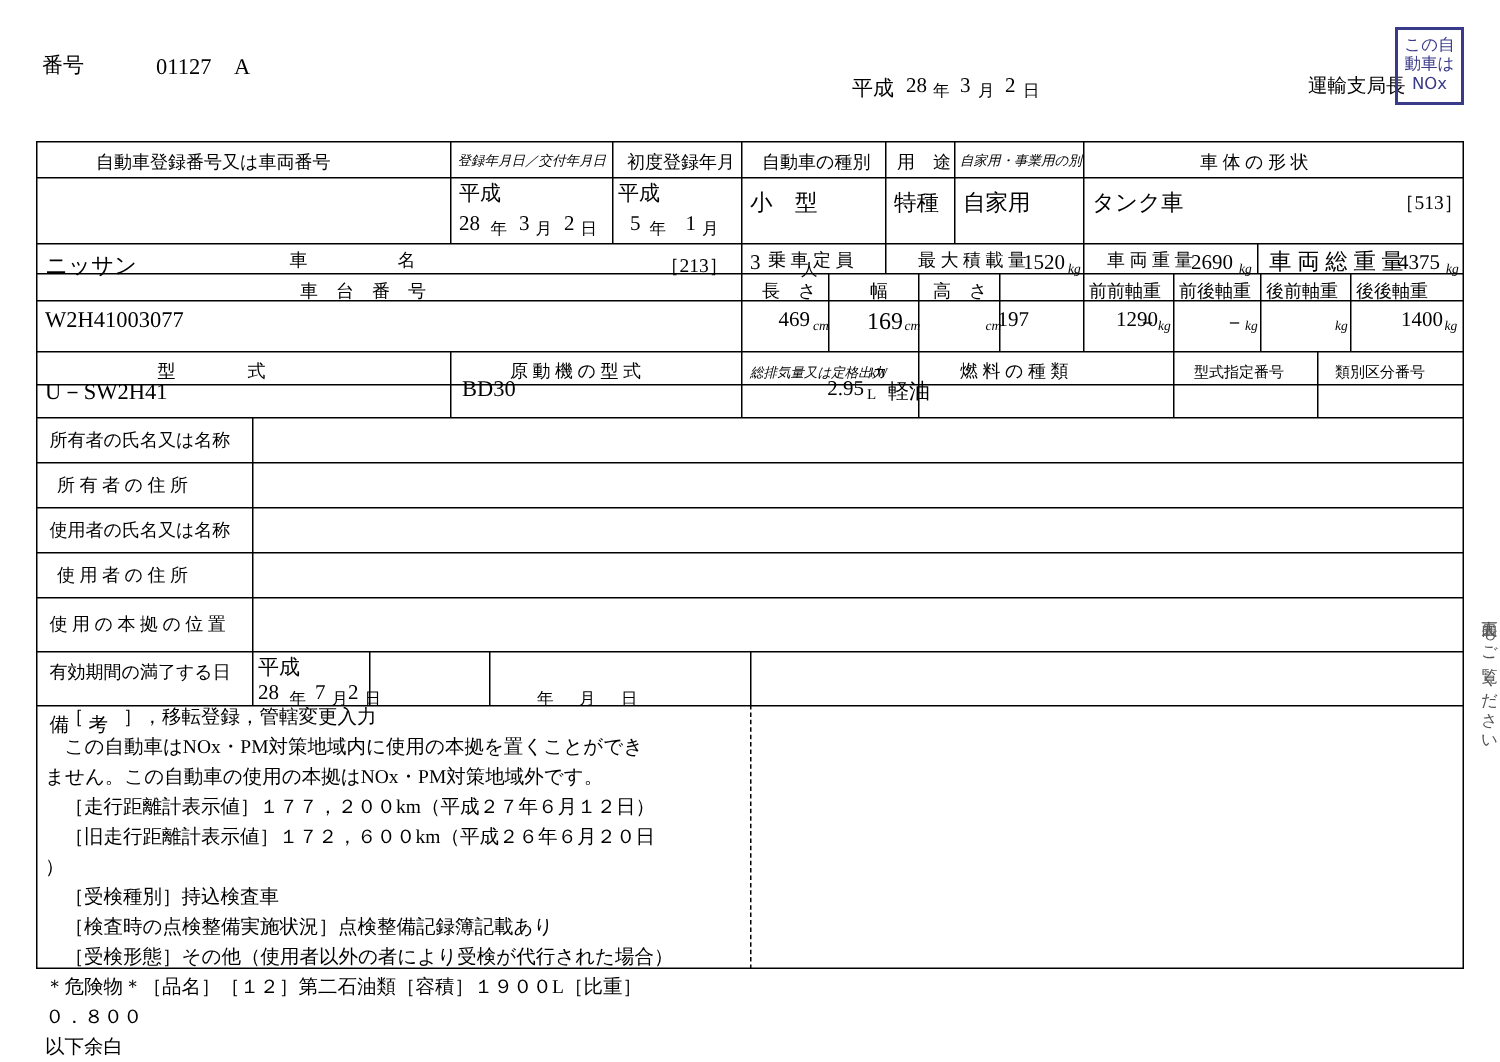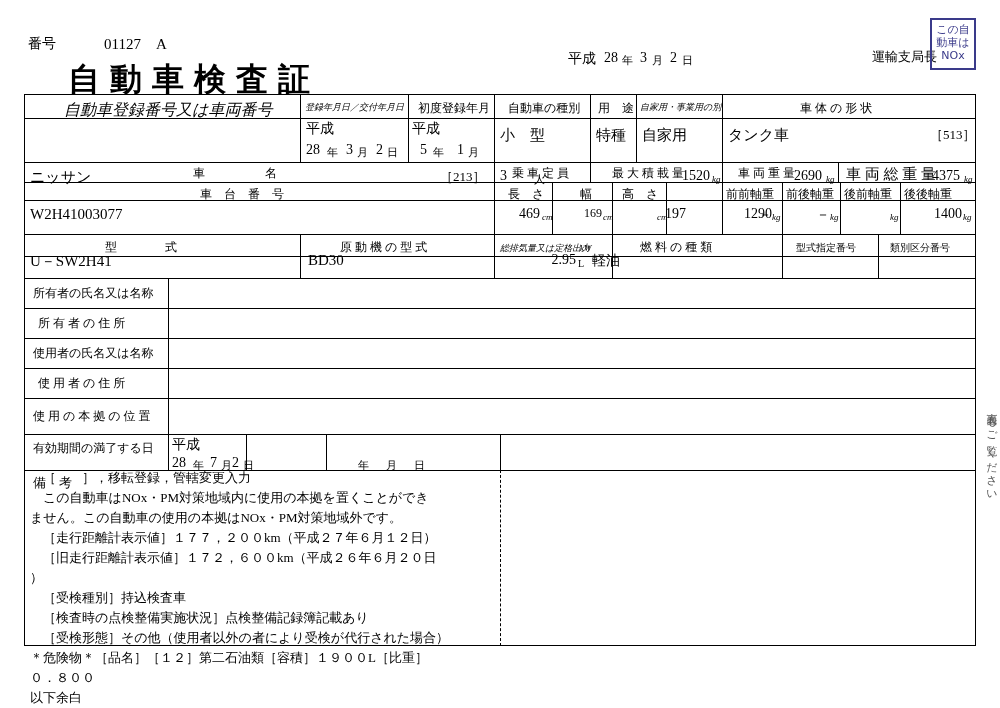--- a/index.html
+++ b/index.html
@@ -93,33 +93,32 @@
   <div class="val" style="left:604px; top:50px; font-size:14px;">28</div>
   <div class="lbl" style="left:622px; top:53px; font-size:11px;">年</div>
   <div class="val" style="left:640px; top:50px; font-size:14px;">3</div>
   <div class="lbl" style="left:652px; top:53px; font-size:11px;">月</div>
   <div class="val" style="left:670px; top:50px; font-size:14px;">2</div>
   <div class="lbl" style="left:682px; top:53px; font-size:11px;">日</div>
 
   <div class="lbl" style="left:872px; top:48px; font-size:13px;">運輸支局長</div>
   <div class="stamp" style="left:930px; top:18px; width:46px; height:52px;">この自動車はNOx</div>
 
-  <div id="title">自動車検査証</div>
 
   <div class="bx" style="left:24px; top:94px; width:952px; height:552px;"></div>
 
   <div class="hline" style="left:24px; top:118px; width:952px;"></div>
   <div class="vline" style="left:300px; top:94px; height:68px;"></div>
   <div class="vline" style="left:408px; top:94px; height:68px;"></div>
   <div class="vline" style="left:494px; top:94px; height:68px;"></div>
   <div class="vline" style="left:590px; top:94px; height:68px;"></div>
   <div class="vline" style="left:636px; top:94px; height:68px;"></div>
   <div class="vline" style="left:722px; top:94px; height:68px;"></div>
 
-  <div class="lbl" style="left:64px; top:100px; font-size:16px;font-style:italic;">自動車登録番号又は車両番号</div>
+  <div class="lbl" style="left:64px; top:100px; font-size:12px;">自動車登録番号又は車両番号</div>
   <div class="lbl xs" style="left:305px; top:101px;">登録年月日／交付年月日</div>
   <div class="lbl" style="left:418px; top:100px; font-size:12px;">初度登録年月</div>
   <div class="lbl" style="left:508px; top:100px; font-size:12px;">自動車の種別</div>
   <div class="lbl" style="left:598px; top:100px; font-size:12px;">用　途</div>
   <div class="lbl xs" style="left:640px; top:101px;">自家用・事業用の別</div>
   <div class="lbl" style="left:800px; top:100px; font-size:12px;">車 体 の 形 状</div>
 
   <div class="hline" style="left:24px; top:162px; width:952px;"></div>
 
   <div class="val" style="left:60px; top:130px;"></div>
@@ -183,21 +182,21 @@
   <div class="val right" style="left:730px; top:168px; width:92px; font-size:14px;">2690</div>
   <div class="lbl xs" style="left:826px; top:174px;">kg</div>
   <div class="val right" style="left:850px; top:168px; width:110px; font-size:14px;">4375</div>
   <div class="lbl xs" style="left:964px; top:174px;">kg</div>
 
   <div class="hline" style="left:24px; top:234px; width:952px;"></div>
 
   <div class="val" style="left:30px; top:206px; font-size:15px;">W2H41003077</div>
   <div class="val right" style="left:480px; top:206px; width:60px; font-size:14px;">469</div>
   <div class="lbl xs" style="left:542px; top:212px;">cm</div>
-  <div class="val right" style="left:550px; top:206px; width:52px; font-size:12px;">169</div>
+  <div class="val right" style="left:550px; top:206px; width:52px; font-size:16px;">169</div>
   <div class="lbl xs" style="left:603px; top:212px;">cm</div>
   <div class="val right" style="left:640px; top:206px; width:46px; font-size:14px;">197</div>
   <div class="lbl xs" style="left:657px; top:212px;">cm</div>
   <div class="val right" style="left:668px; top:206px; width:104px; font-size:14px;">1290</div>
   <div class="lbl xs" style="left:772px; top:212px;">kg</div>
   <div class="val right" style="left:726px; top:206px; width:46px; font-size:14px;">－</div>
   <div class="lbl xs" style="left:830px; top:212px;">kg</div>
   <div class="val right" style="left:784px; top:206px; width:46px; font-size:14px;">－</div>
   <div class="lbl xs" style="left:890px; top:212px;">kg</div>
   <div class="val right" style="left:900px; top:206px; width:62px; font-size:14px;">1400</div>

